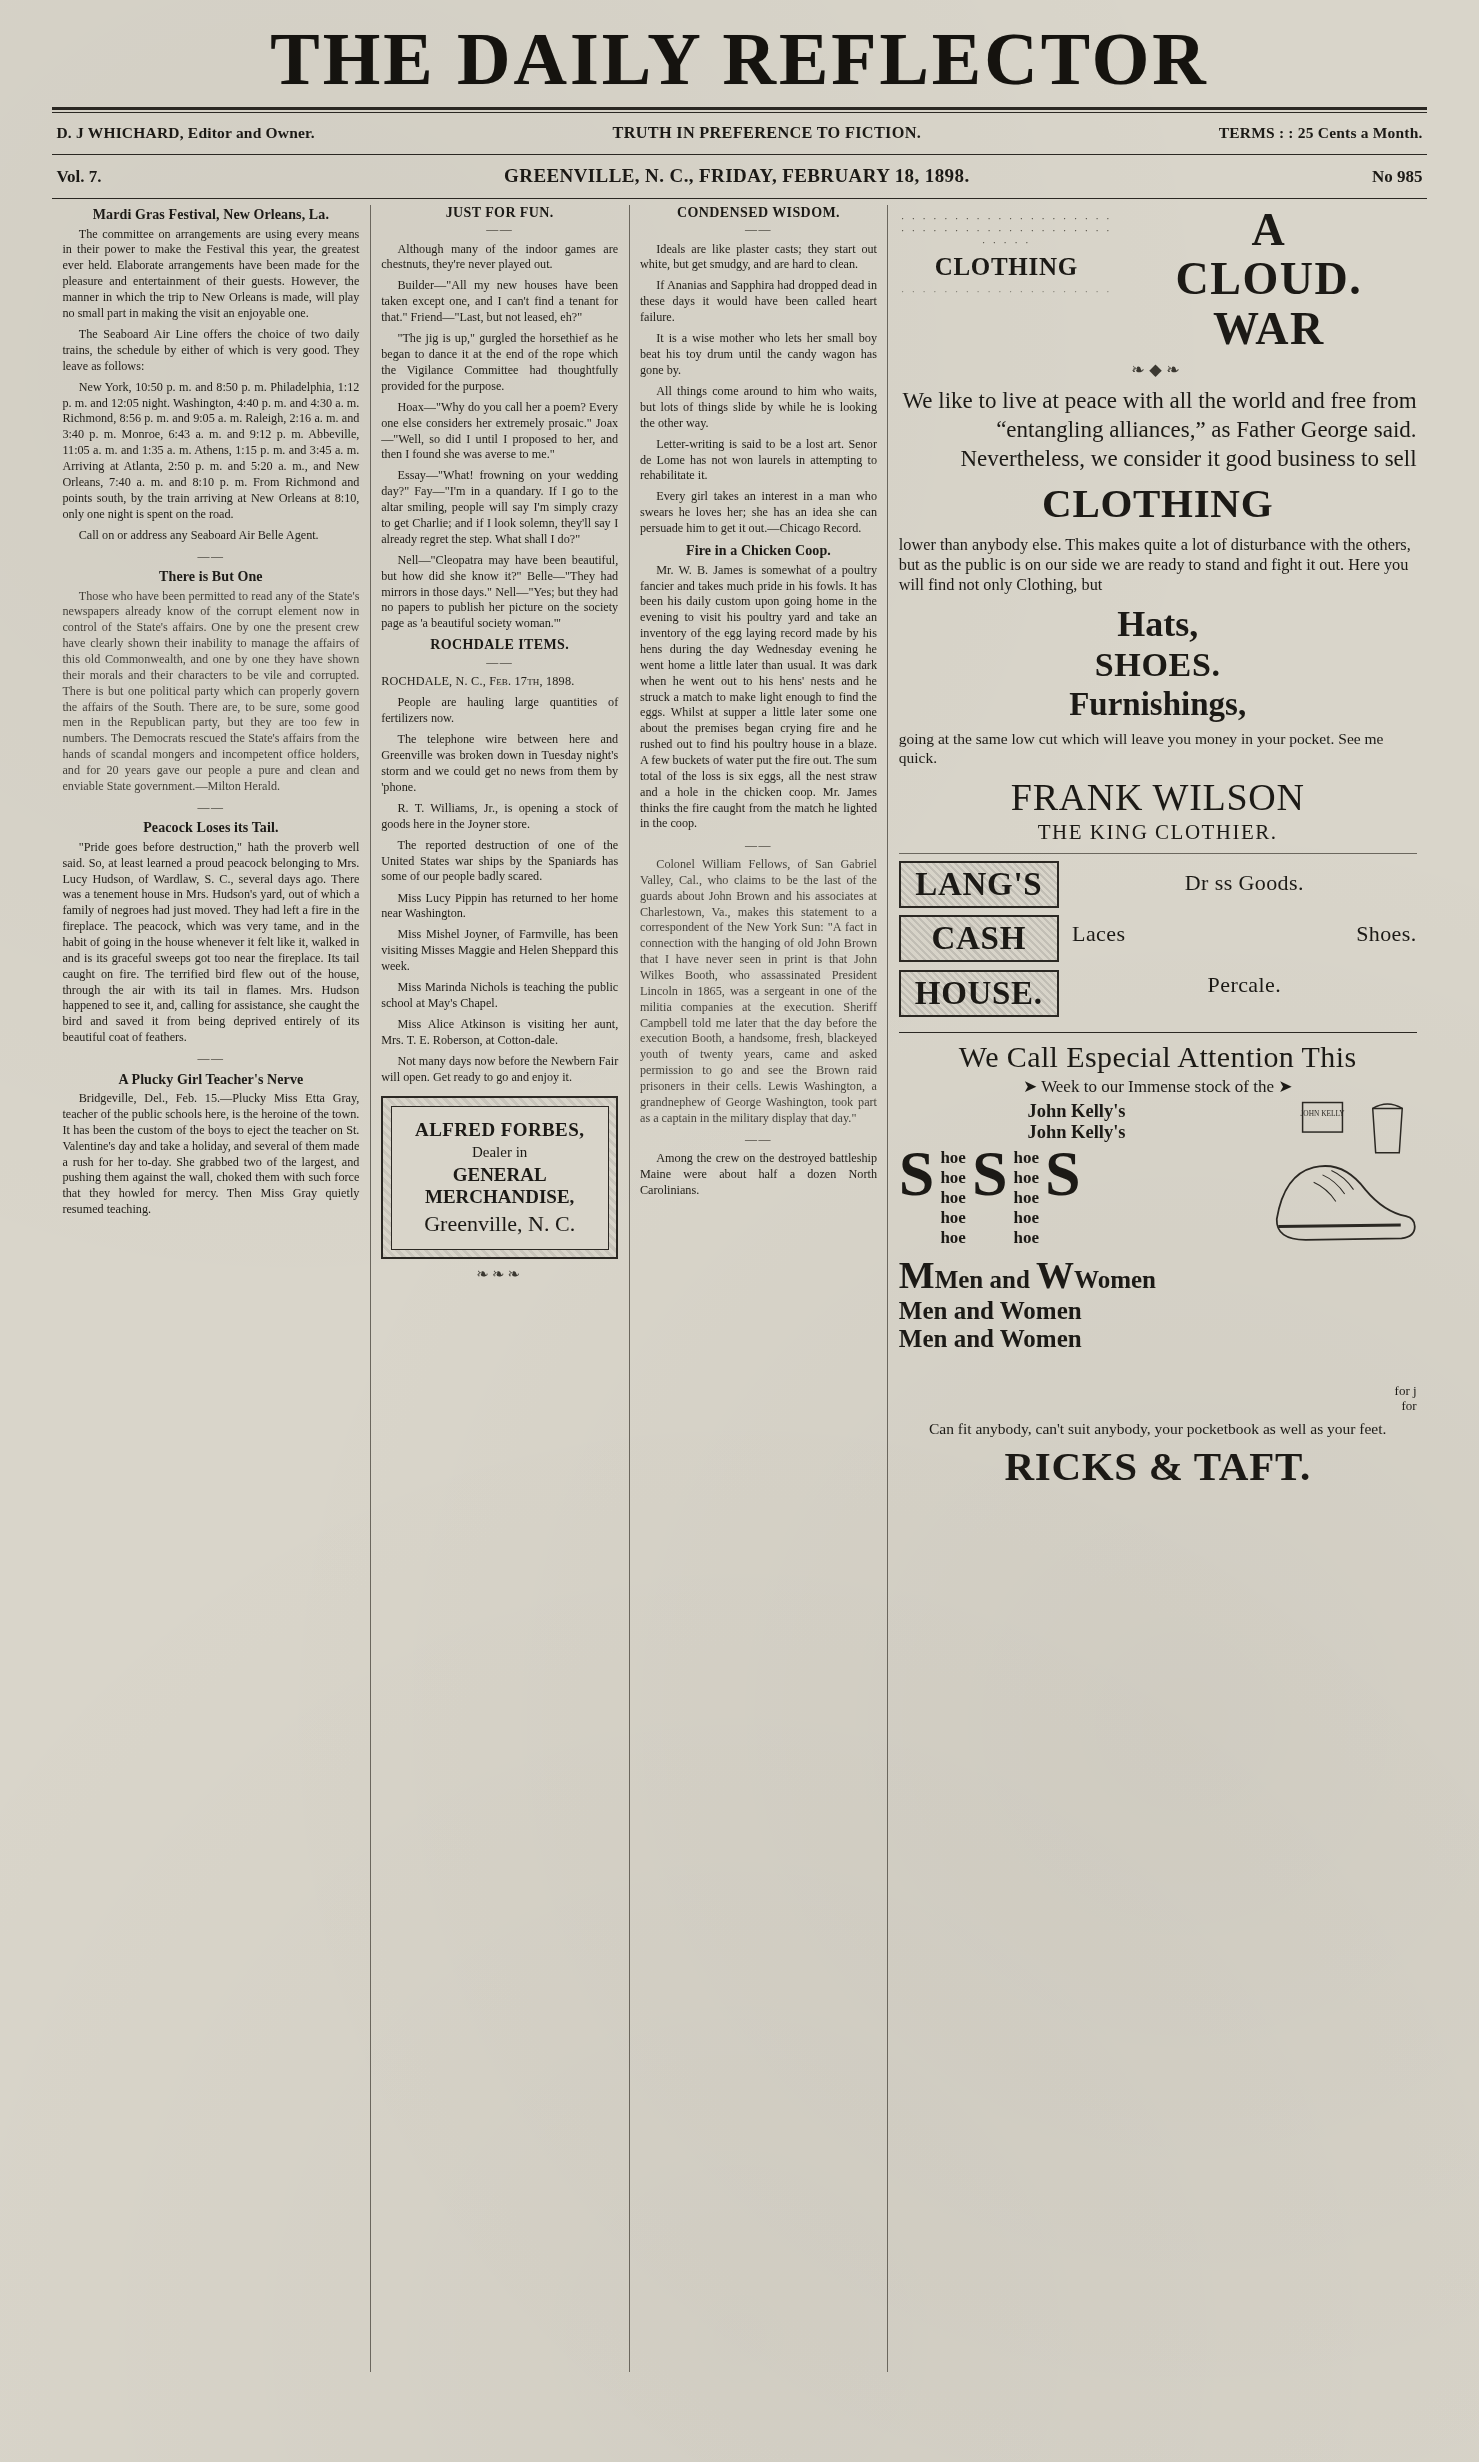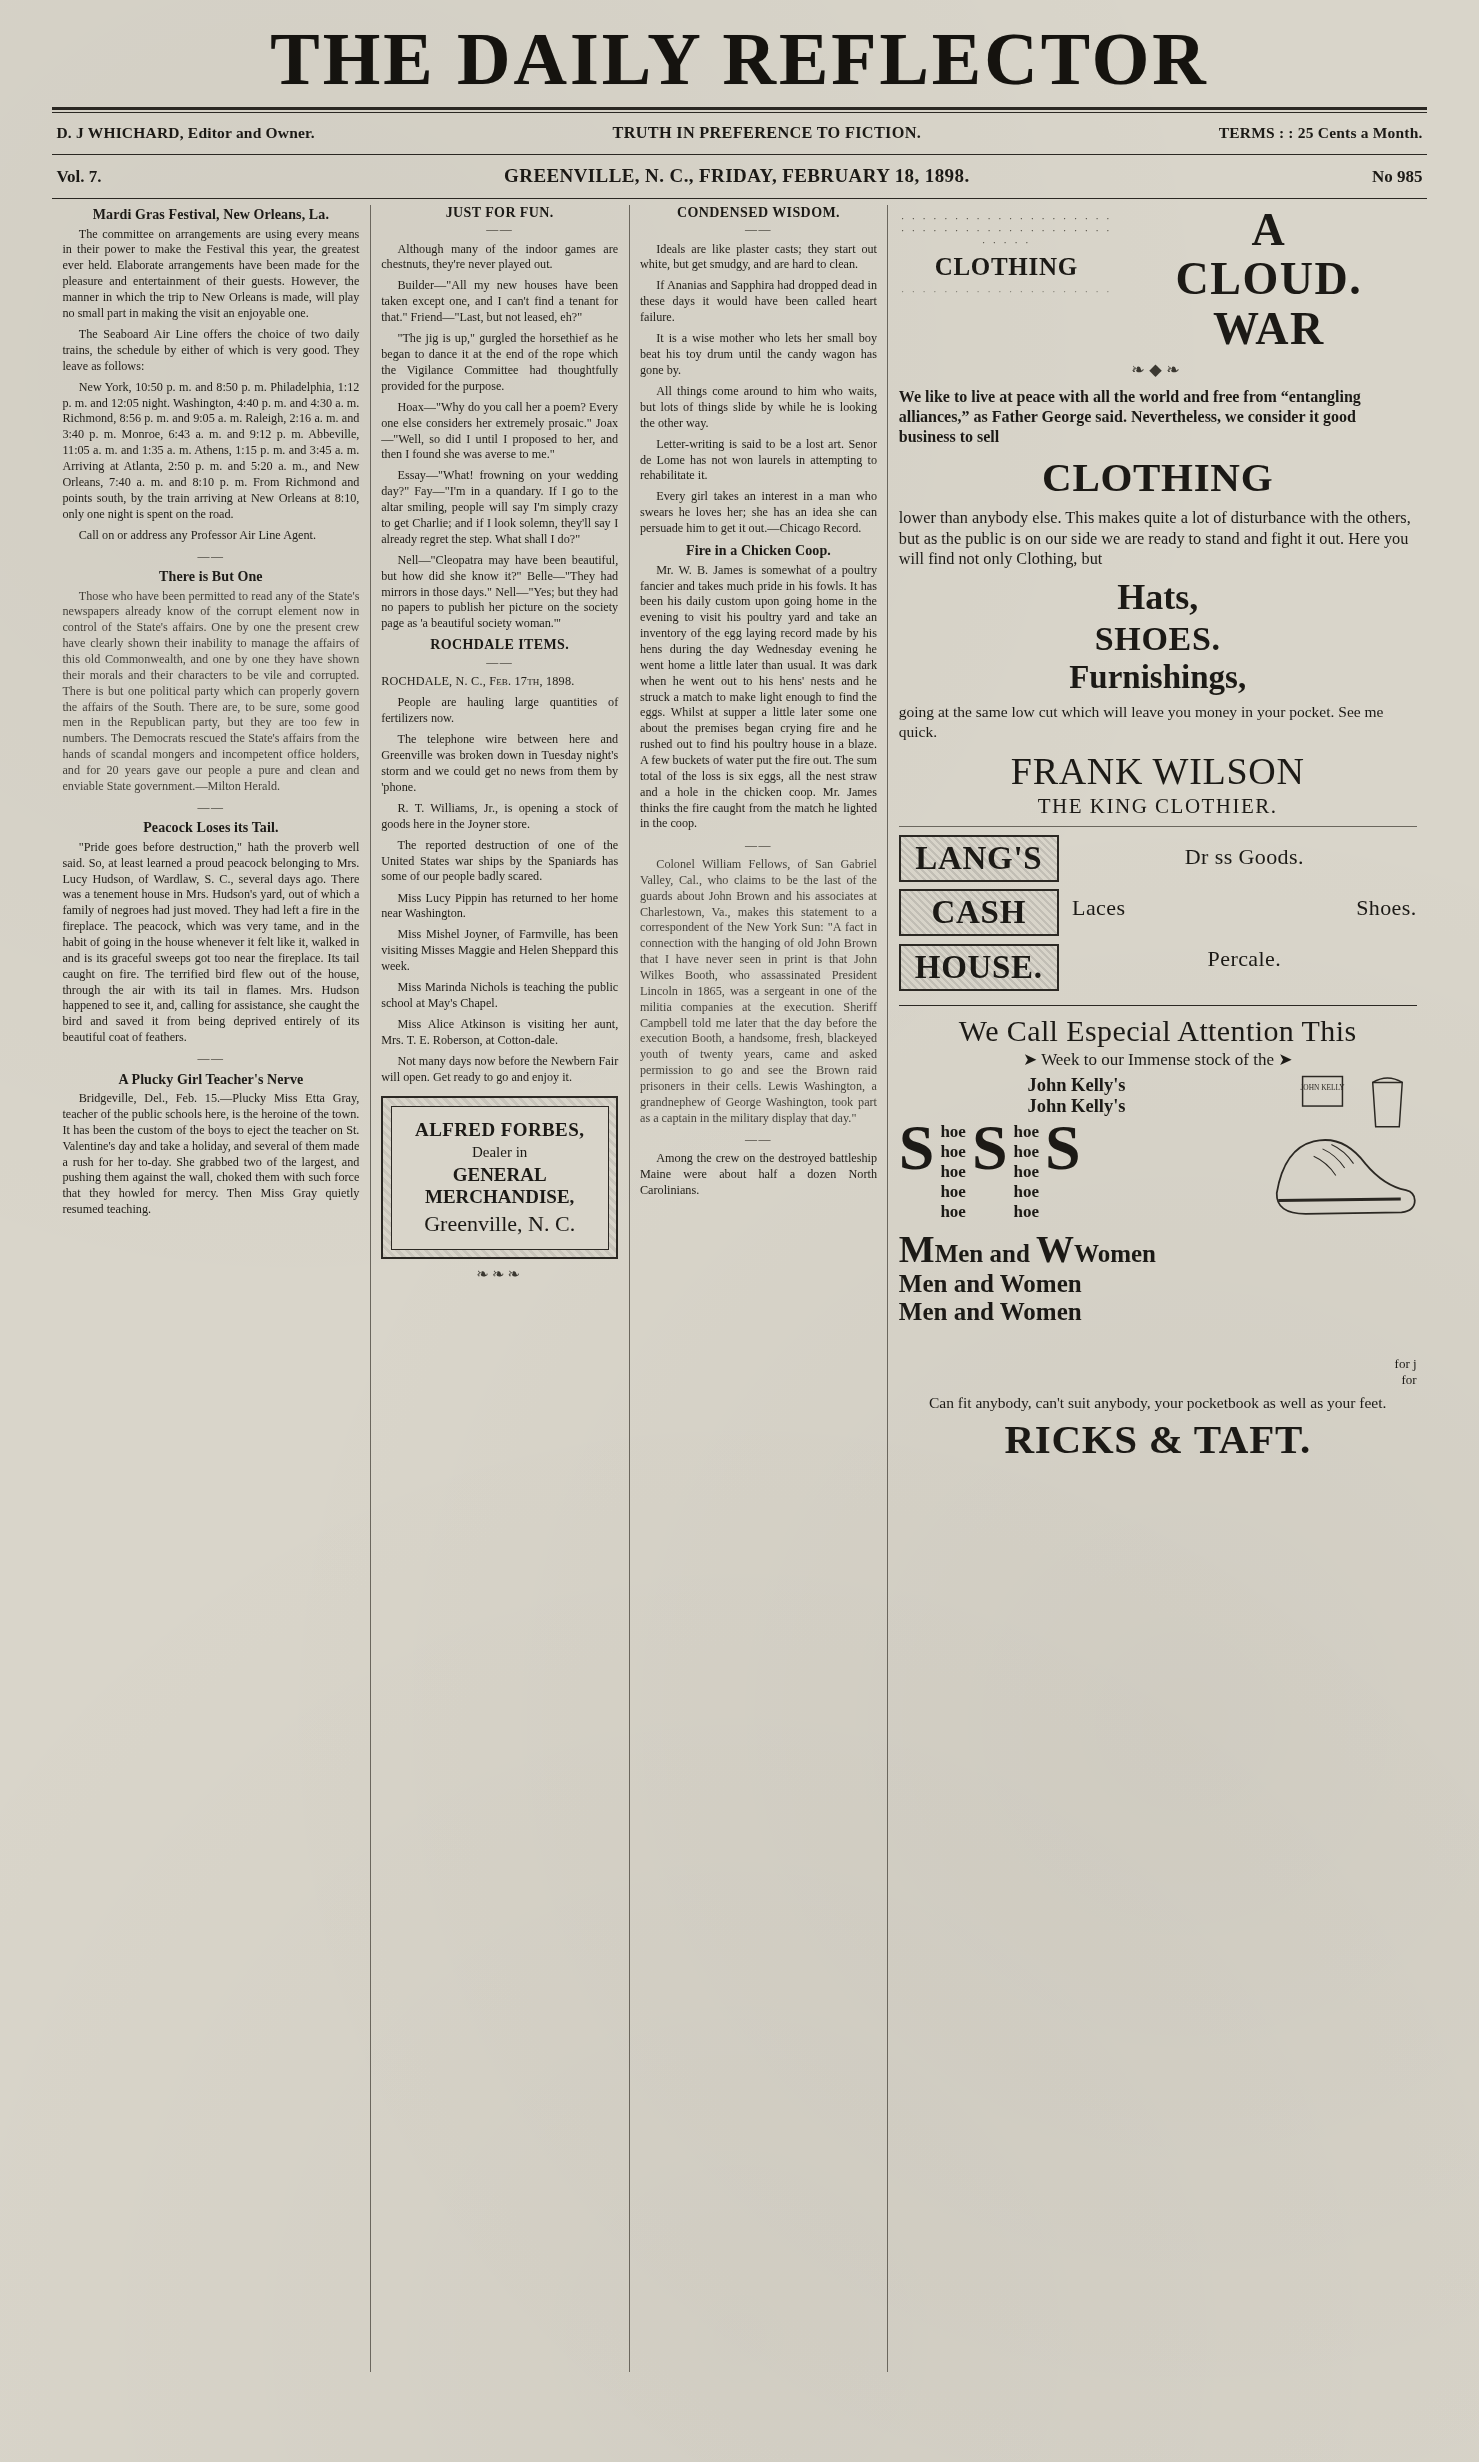--- a/index.html
+++ b/index.html
@@ -119,21 +119,21 @@
     color:#1c1a16;
   }
   .war-cloud{
     flex:1;text-align:center;
     font-size:46px;font-weight:700;line-height:1.08;letter-spacing:1.5px;
   }
   .ornament{
     text-align:center;font-size:16.3px;letter-spacing:4.4px;color:#3b3831;margin:6px 0 7.4px 0;
   }
   .ad-lede{
-    font-size:16px;line-height:1.25;text-align:left;margin:0 0 6px 0;font-weight:bold;
+    font-size:23px;line-height:1.25;text-align:right;margin:0 0 6px 0;
   }
   .big-clothing{
     text-align:center;font-size:41px;font-weight:700;letter-spacing:0.7px;margin:4.4px 0 7.4px 0;
   }
   .ad-mid{
     font-size:16.3px;line-height:1.24;margin:0 0 7.4px 0;text-align:left;
   }
   .hats{text-align:center;font-size:36px;font-weight:700;margin:4.4px 0 1.5px 0;}
   .shoes{text-align:center;font-size:34px;font-weight:700;letter-spacing:0.7px;margin:1.5px 0;}
   .furnishings{text-align:center;font-size:33px;font-weight:700;margin:1.5px 0 6px 0;}
@@ -230,21 +230,21 @@
 
   <div class="rule-one"></div>
 
   <div class="content">
 
     <div class="col c1">
       <div class="headline">Mardi Gras Festival, New Orleans, La.</div>
       <p class="body">The committee on arrangements are using every means in their power to make the Festival this year, the greatest ever held. Elaborate arrangements have been made for the pleasure and entertainment of their guests. However, the manner in which the trip to New Orleans is made, will play no small part in making the visit an enjoyable one.</p>
       <p class="body">The Seaboard Air Line offers the choice of two daily trains, the schedule by either of which is very good. They leave as follows:</p>
       <p class="body">New York, 10:50 p. m. and 8:50 p. m. Philadelphia, 1:12 p. m. and 12:05 night. Washington, 4:40 p. m. and 4:30 a. m. Richmond, 8:56 p. m. and 9:05 a. m. Raleigh, 2:16 a. m. and 3:40 p. m. Monroe, 6:43 a. m. and 9:12 p. m. Abbeville, 11:05 a. m. and 1:35 a. m. Athens, 1:15 p. m. and 3:45 a. m. Arriving at Atlanta, 2:50 p. m. and 5:20 a. m., and New Orleans, 7:40 a. m. and 8:10 p. m. From Richmond and points south, by the train arriving at New Orleans at 8:10, only one night is spent on the road.</p>
-      <p class="body">Call on or address any Professor Air Line Agent.</p>
+      <p class="body">Call on or address any Seaboard Air Belle Agent.</p>
 
       <div class="dinkus"></div>
       <div class="headline">There is But One</div>
       <p class="body fade">Those who have been permitted to read any of the State's newspapers already know of the corrupt element now in control of the State's affairs. One by one the present crew have clearly shown their inability to manage the affairs of this old Commonwealth, and one by one they have shown their morals and their characters to be vile and corrupted. There is but one political party which can properly govern the affairs of the South. There are, to be sure, some good men in the Republican party, but they are too few in numbers. The Democrats rescued the State's affairs from the hands of scandal mongers and incompetent office holders, and for 20 years gave our people a pure and clean and enviable State government.—Milton Herald.</p>
 
       <div class="dinkus"></div>
       <div class="headline">Peacock Loses its Tail.</div>
       <p class="body">"Pride goes before destruction," hath the proverb well said. So, at least learned a proud peacock belonging to Mrs. Lucy Hudson, of Wardlaw, S. C., several days ago. There was a tenement house in Mrs. Hudson's yard, out of which a family of negroes had just moved. They had left a fire in the fireplace. The peacock, which was very tame, and in the habit of going in the house whenever it felt like it, walked in and is its graceful sweeps got too near the fireplace. Its tail caught on fire. The terrified bird flew out of the house, through the air with its tail in flames. Mrs. Hudson happened to see it, and, calling for assistance, she caught the bird and saved it from being deprived entirely of its beautiful coat of feathers.</p>
 
       <div class="dinkus"></div>

